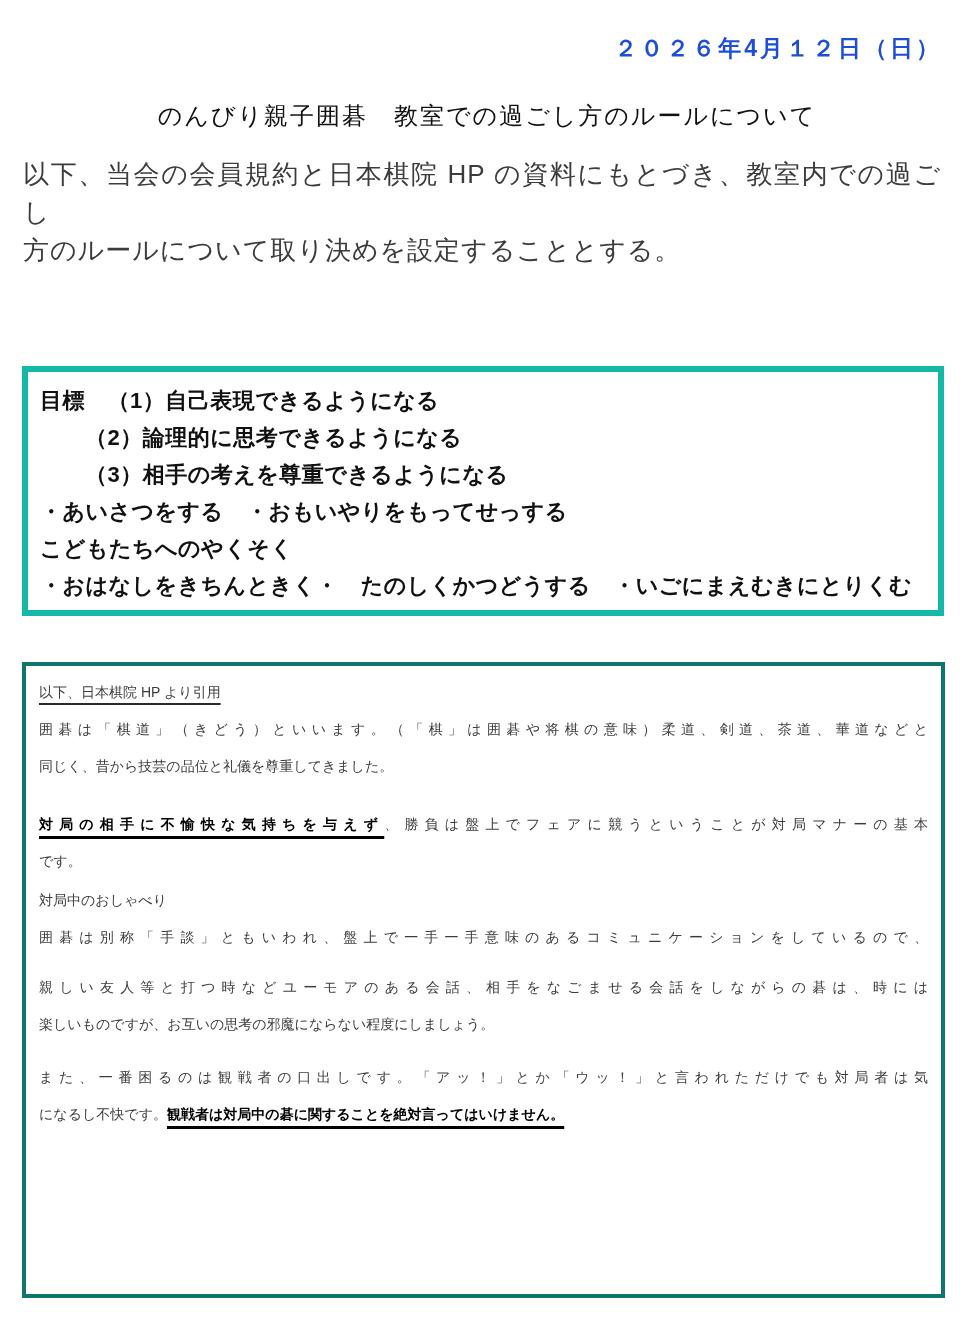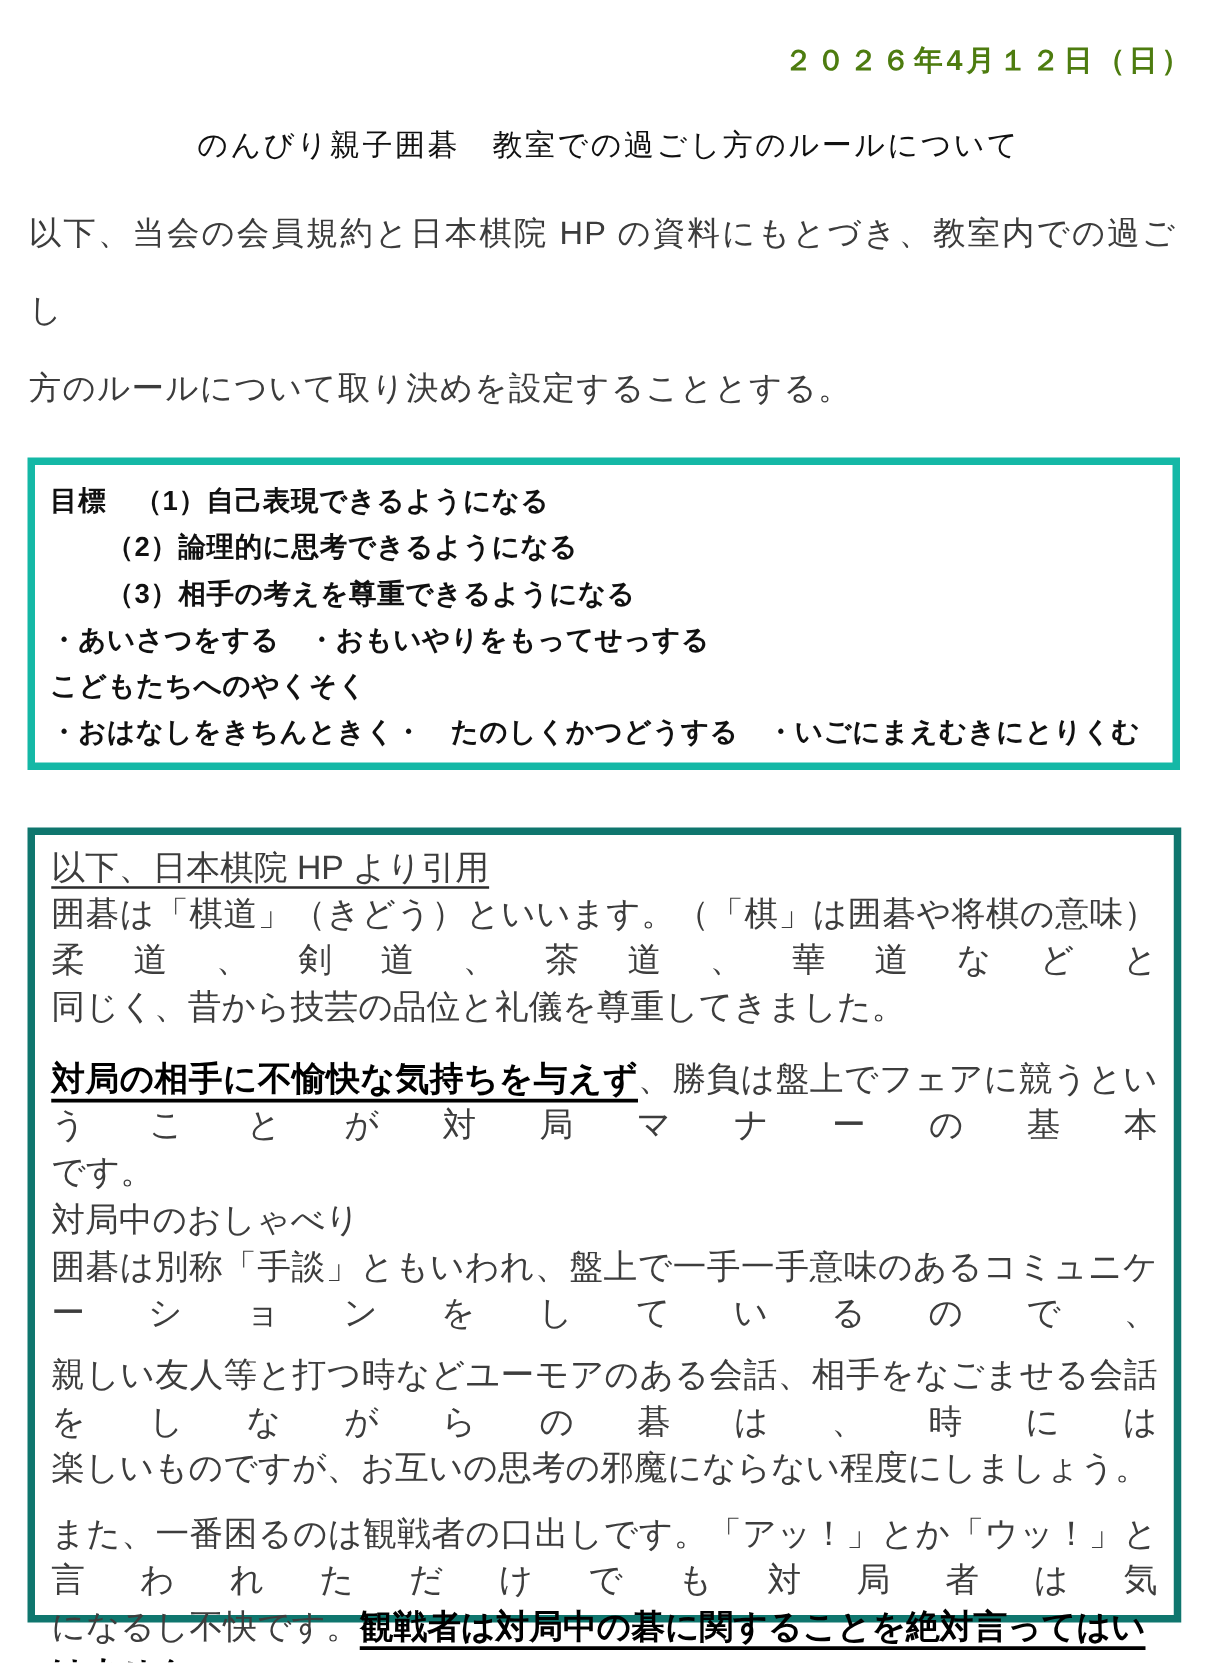--- a/index.html
+++ b/index.html
@@ -5,50 +5,50 @@
   html,body{margin:0;padding:0;background:#ffffff;}
   .page{
     position:relative;
     width:974px;height:1330px;
     background:#ffffff;
     overflow:hidden;
     font-family:"Liberation Sans", sans-serif;
     color:#1a1a1a;
   }
   .doc-date{
-    position:absolute;top:33px;right:19px;
+    position:absolute;top:33px;right:32px;
     font-size:23px;font-weight:600;letter-spacing:3px;
-    color:#4d7c0f;white-space:nowrap;
+    color:#1d4ed8;white-space:nowrap;
   }
   .doc-title{
     position:absolute;top:100px;left:0;width:100%;
     margin:0;text-align:center;
     font-size:24px;font-weight:400;letter-spacing:2px;
     color:#111111;
   }
   .intro{
     position:absolute;top:155px;left:23px;width:918px;
     font-size:26px;color:#3c3c3c;letter-spacing:1px;
   }
-  .intro .line{line-height:62px;}
+  .intro .line{line-height:38px;}
   .goals-box{
     position:absolute;top:366px;left:22px;
     width:922px;height:250px;box-sizing:border-box;
     border:6px solid #14b8a6;background:#ffffff;
     padding:10px 12px;
     font-size:22px;font-weight:700;color:#111111;
     letter-spacing:0.5px;
   }
   .goals-box .line{line-height:37px;}
   .quote-box{
     position:absolute;top:662px;left:22px;
     width:923px;height:636px;box-sizing:border-box;
-    border:6px solid #0f766e;background:#ffffff;
+    border:4px solid #0f766e;background:#ffffff;
     padding:8px 13px;
-    font-size:27px;color:#3d3d3d;
+    font-size:14px;color:#3d3d3d;
   }
   .quote-box .line{line-height:37px;}
   .para{margin:0;}
   .quote-box .para-3{margin-top:21px;}
   .quote-box .para-4{margin-top:2px;}
   .quote-box .para-5{margin-top:13px;}
   .quote-box .para-6{margin-top:16px;}
   .line.just{text-align:justify;text-align-last:justify;}
   .seg-u{
     text-decoration:underline;

